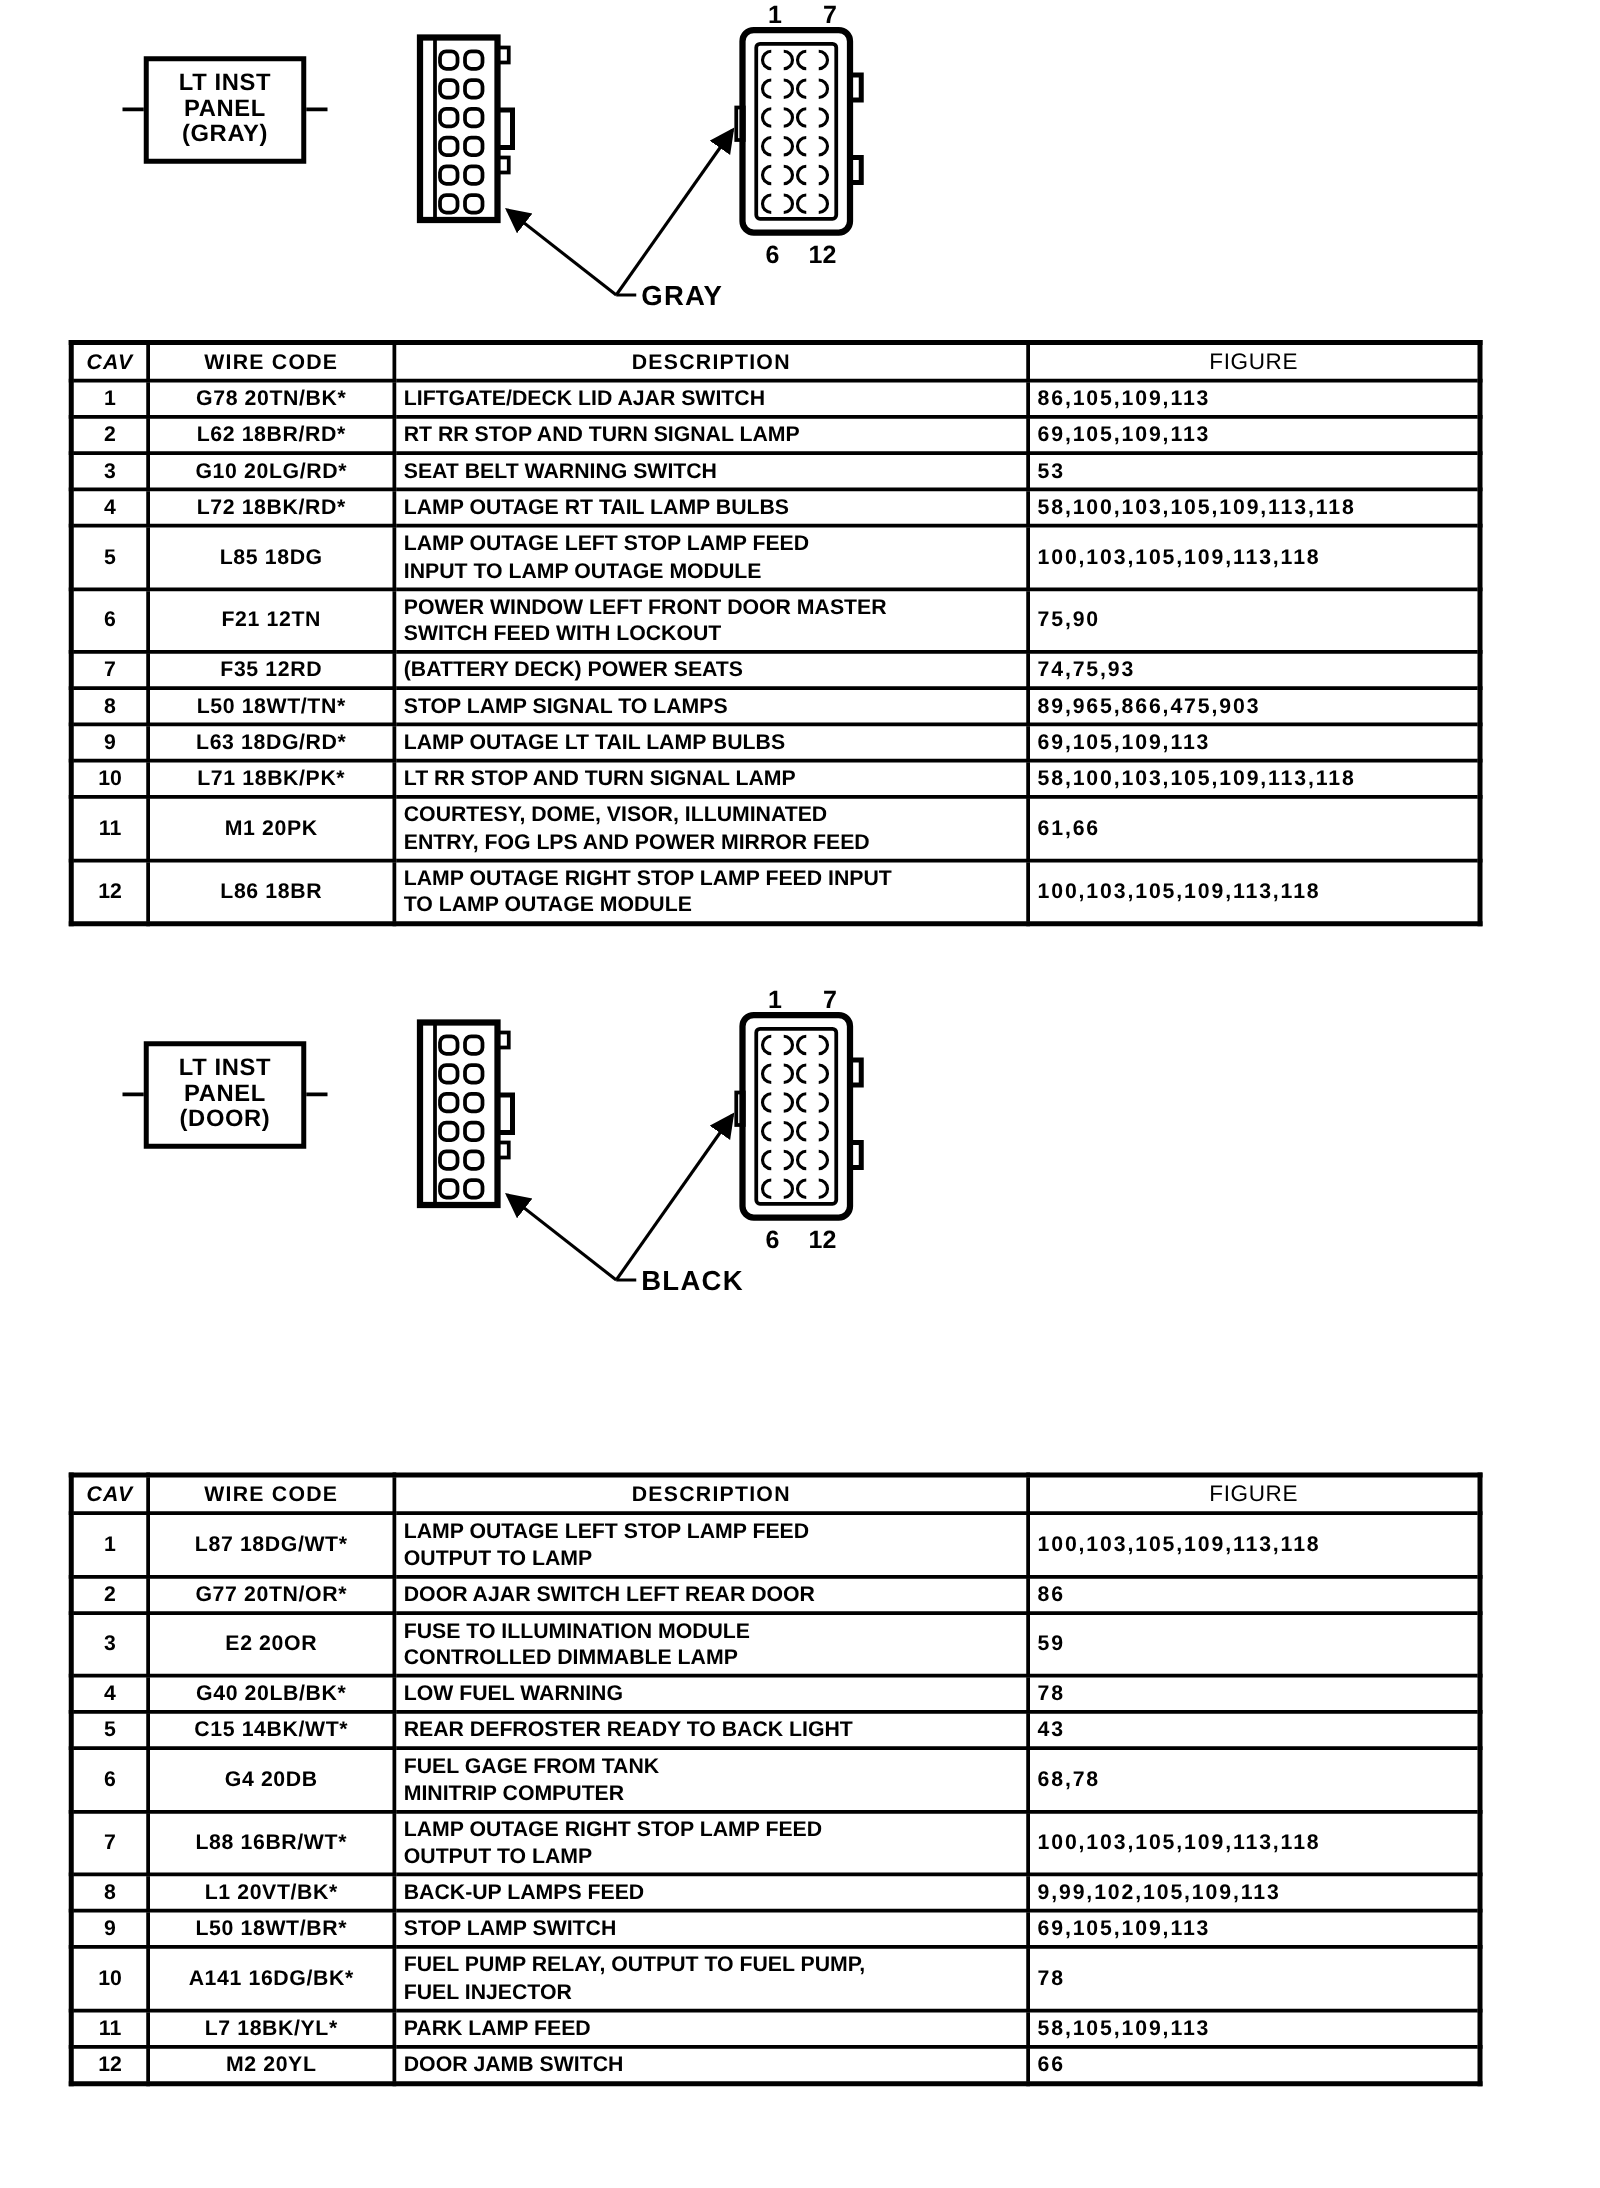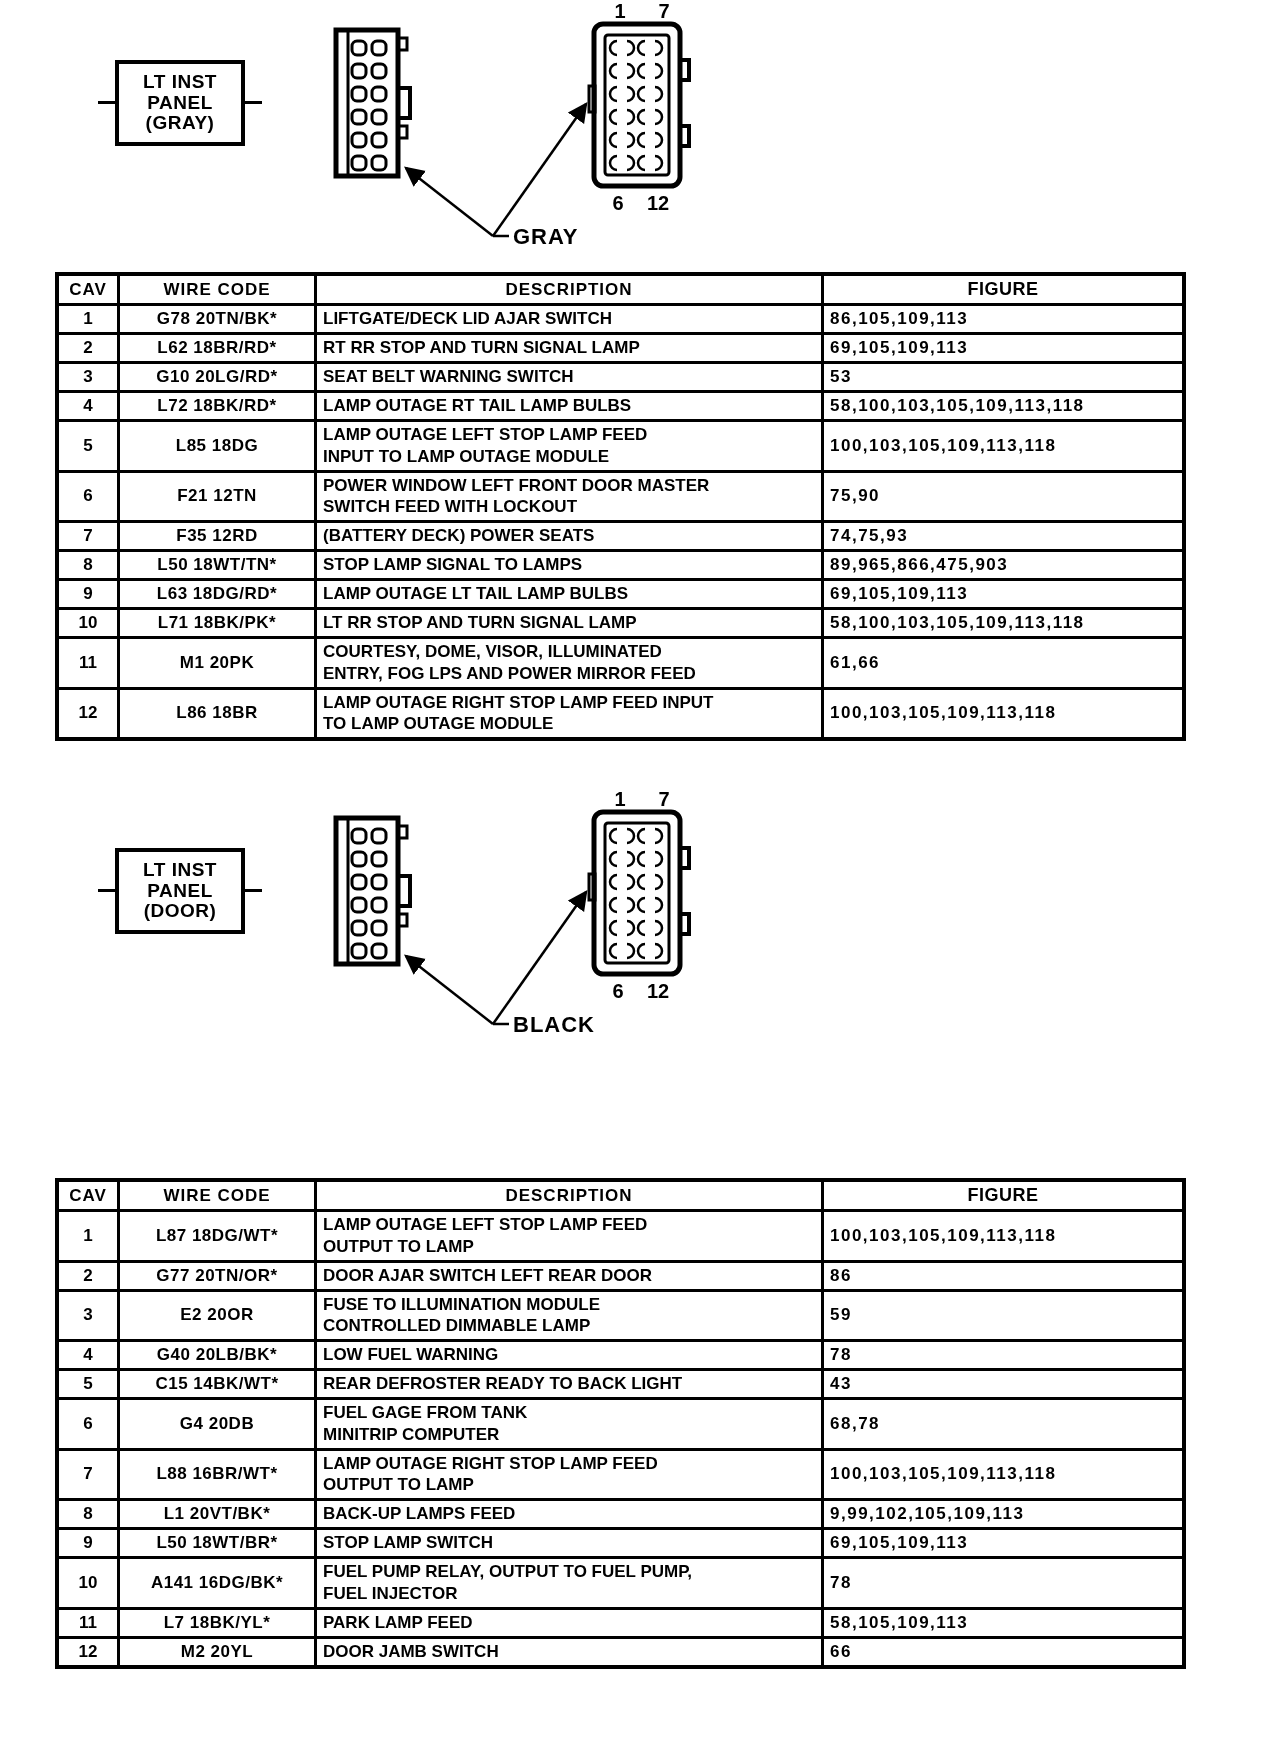--- a/index.html
+++ b/index.html
@@ -4,39 +4,39 @@
 <style>
   html,body{margin:0;padding:0;background:#ffffff;}
   body{width:1280px;height:1750px;position:relative;font-family:"Liberation Sans",sans-serif;color:#000;-webkit-font-smoothing:none;}
   .page{position:absolute;inset:0;background:#fff;overflow:hidden;}
 
   .diagram{position:absolute;left:0;width:1280px;height:270px;}
   #diagram-gray{top:0;}
   #diagram-black{top:788px;}
   .diagram svg{position:absolute;left:0;top:0;}
 
-  .panel-box{position:absolute;left:115px;top:60px;width:122px;height:78px;border:4px solid #000;
+  .panel-box{position:absolute;left:115px;top:45px;width:122px;height:78px;border:4px solid #000;
     display:flex;flex-direction:column;align-items:center;justify-content:center;
     font-weight:bold;font-size:19px;line-height:1.08;text-align:center;letter-spacing:.5px;background:#fff;}
   .tick{position:absolute;width:17px;height:3px;background:#000;top:50%;margin-top:-2px;}
   .tick-l{left:-21px;}
   .tick-r{right:-21px;}
 
   .cav-table{position:absolute;left:55px;border-collapse:collapse;table-layout:fixed;width:1066px;
     border:4px solid #000;background:#fff;}
   #table-gray{top:272px;}
   #table-black{top:1178px;}
   .cav-table th,.cav-table td{border:3px solid #000;font-weight:bold;font-size:17px;padding:2px 6px;vertical-align:middle;}
   .cav-table th{height:23px;text-align:center;letter-spacing:1px;}
-  .cav-table th.fig{font-weight:700;font-size:18px;letter-spacing:.5px;}
+  .cav-table th.fig{font-weight:400;font-size:18px;letter-spacing:.5px;}
   .cav-table td.c0{width:46px;text-align:center;}
   .cav-table td.c1{width:182px;letter-spacing:.5px;white-space:nowrap;text-align:center;}
   .cav-table td.c2{width:492px;white-space:pre-line;line-height:1.28;}
   .cav-table td.c3{width:346px;text-align:left;letter-spacing:1.5px;}
-  .cav-table th.c0{width:46px;}
+  .cav-table th.c0{width:46px;font-style:italic;}
   .cav-table th.c1{width:182px;}
   .cav-table th.c2{width:492px;}
   .cav-table th.c3{width:346px;}
   .cav-table tbody tr td{height:22px;}
 
   svg text{font-family:"Liberation Sans",sans-serif;font-weight:bold;fill:#000;}
 </style>
 </head>
 <body>
 

